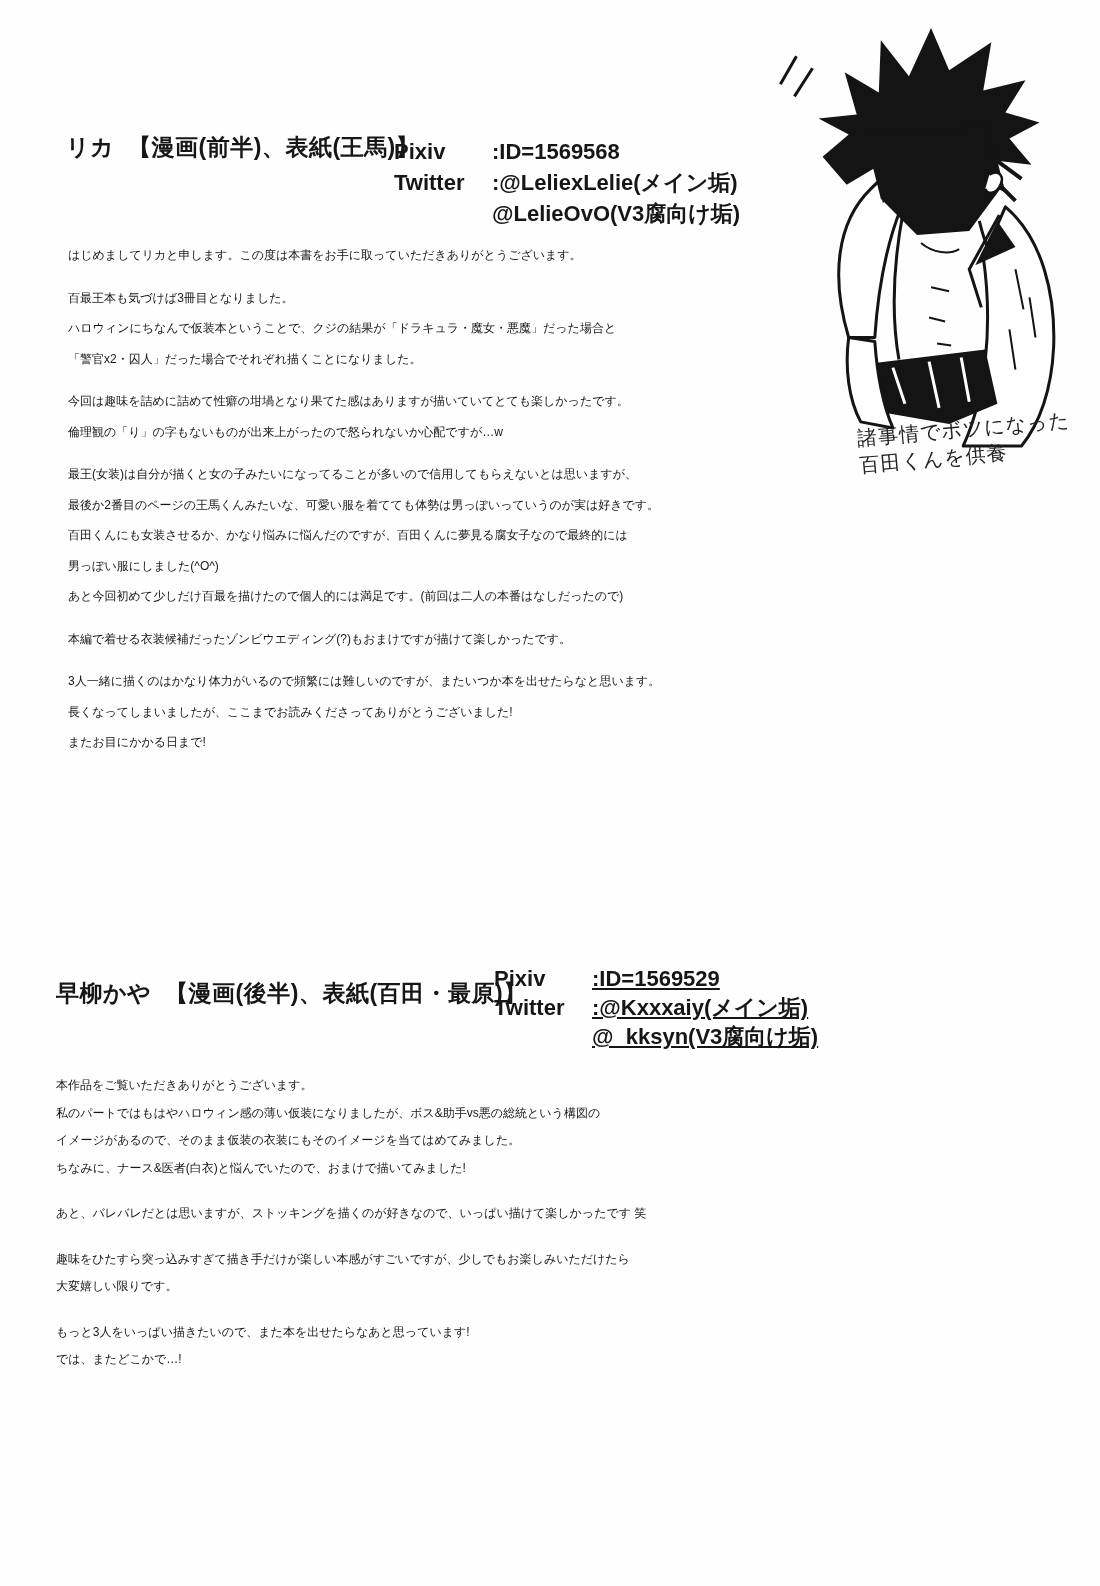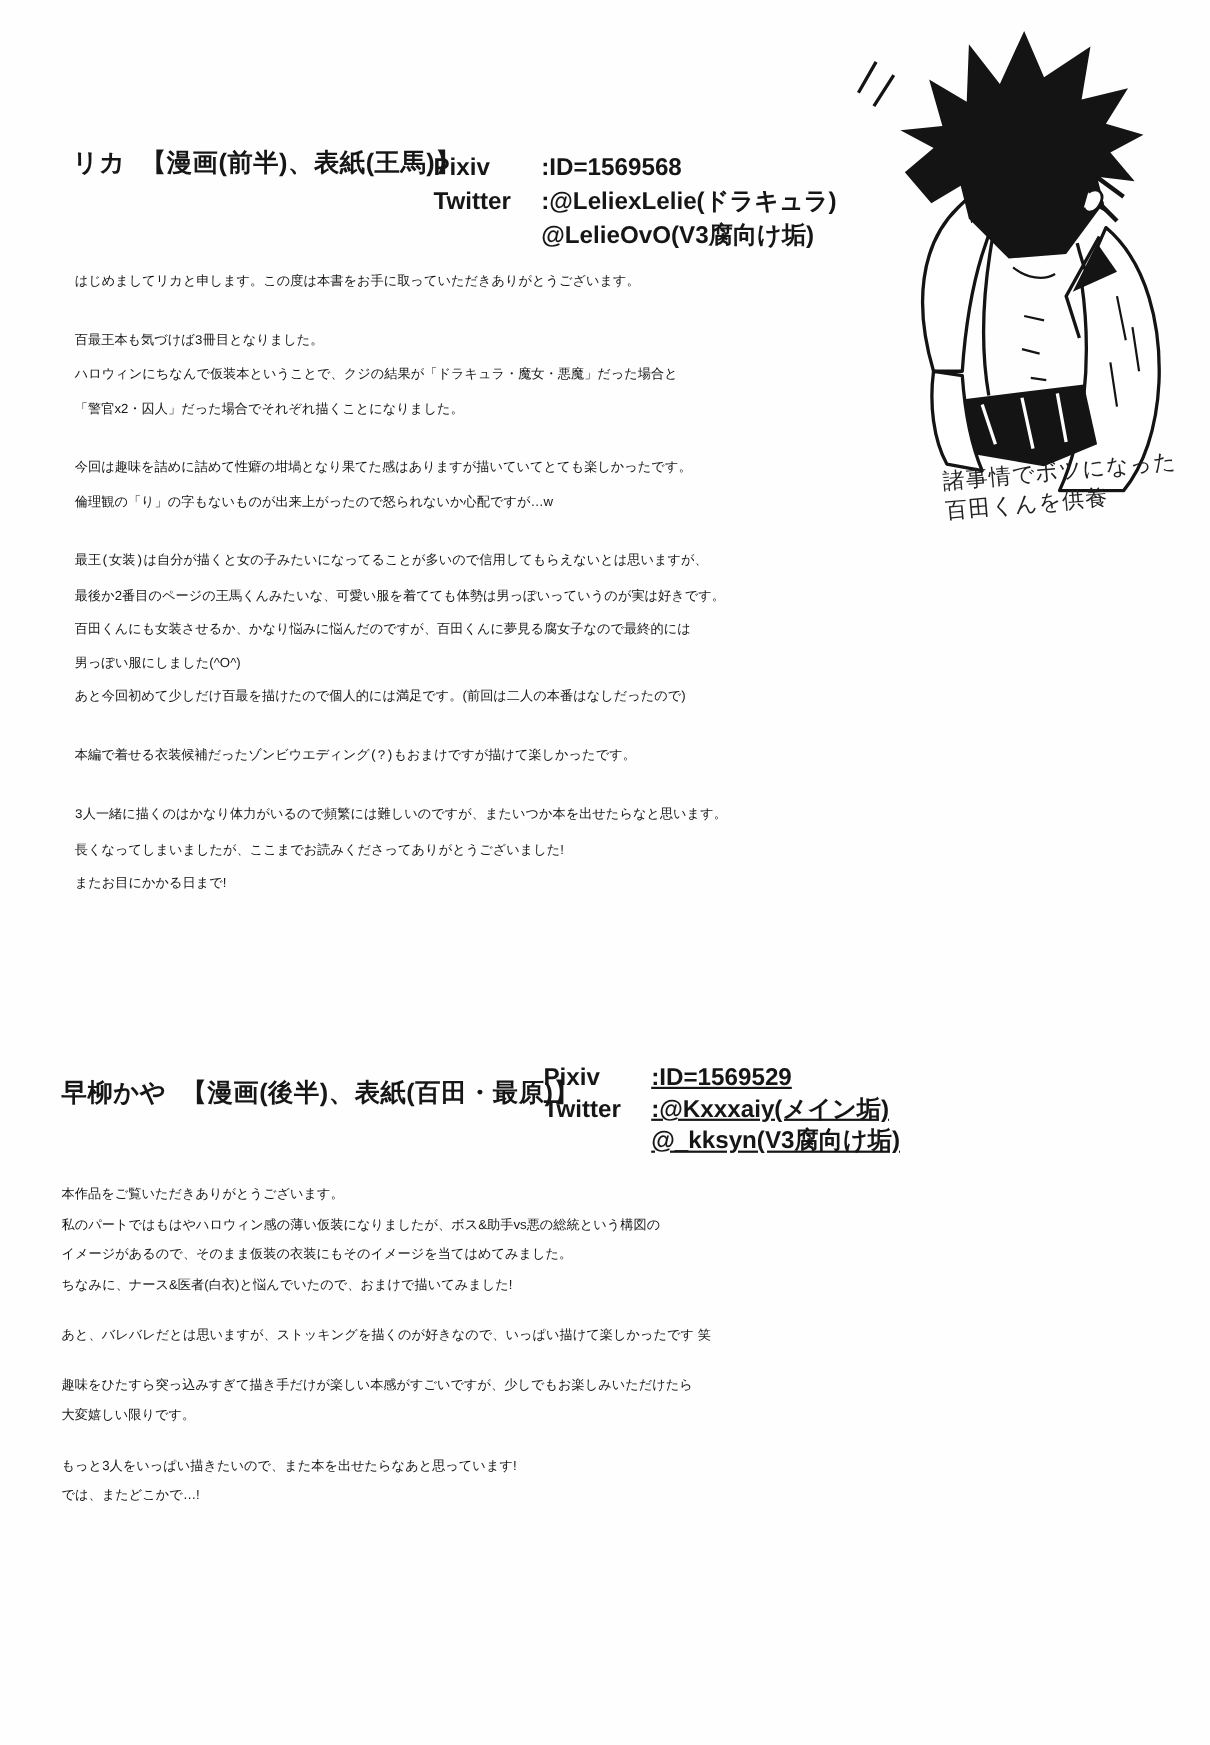--- a/index.html
+++ b/index.html
@@ -15,21 +15,21 @@
   .hdr .artist { margin-right:14px; }
   .credits { position:absolute; font-size:22px; font-weight:700; white-space:nowrap; }
   .c1 { left:394px; top:136px; line-height:31px; }
   .c2 { left:494px; top:964px; line-height:29px;text-decoration:underline; }
   .credits .lbl { display:inline-block; width:98px; }
   .credits .ind { padding-left:98px; }
   .body { position:absolute; font-size:12px; white-space:nowrap; }
   .b1 { left:68px; top:240px;  line-height:30.5px; }
   .b2 { left:56px; top:1072px; line-height:27.5px; }
   .line { margin:0; }
-  .b1 .gap { margin-top:24px;font-family:Liberation Mono, monospace; }
+  .b1 .gap { margin-top:12px; }
   .b2 .gap { margin-top:18px; }
   .note {
     position:absolute; left:858px; top:416px;
     font-size:20px; line-height:27px; color:#222;
     transform:rotate(-5deg); white-space:nowrap; letter-spacing:1px;
   }
   .illust { position:absolute; left:752px; top:6px; width:332px; height:442px; }
 </style>
 </head>
 <body>
@@ -70,21 +70,21 @@
     <div>諸事情でボツになった</div>
     <div>百田くんを供養</div>
   </div>
 
   <div class="hdr h1">
     <span class="artist">リカ</span><span>【漫画(前半)、表紙(王馬)】</span>
   </div>
 
   <div class="credits c1">
     <div><span class="lbl">Pixiv</span><span>:ID=1569568</span></div>
-    <div><span class="lbl">Twitter</span><span>:@LeliexLelie(ドラキュラ)</span></div>
+    <div><span class="lbl">Twitter</span><span>:@LeliexLelie(メイン垢)</span></div>
     <div class="ind"><span>@LelieOvO(V3腐向け垢)</span></div>
   </div>
 
   <div class="body b1">
     <p class="line">はじめましてリカと申します。この度は本書をお手に取っていただきありがとうございます。</p>
     <p class="line gap">百最王本も気づけば3冊目となりました。</p>
     <p class="line">ハロウィンにちなんで仮装本ということで、クジの結果が「ドラキュラ・魔女・悪魔」だった場合と</p>
     <p class="line">「警官x2・囚人」だった場合でそれぞれ描くことになりました。</p>
     <p class="line gap">今回は趣味を詰めに詰めて性癖の坩堝となり果てた感はありますが描いていてとても楽しかったです。</p>
     <p class="line">倫理観の「り」の字もないものが出来上がったので怒られないか心配ですが…w</p>

